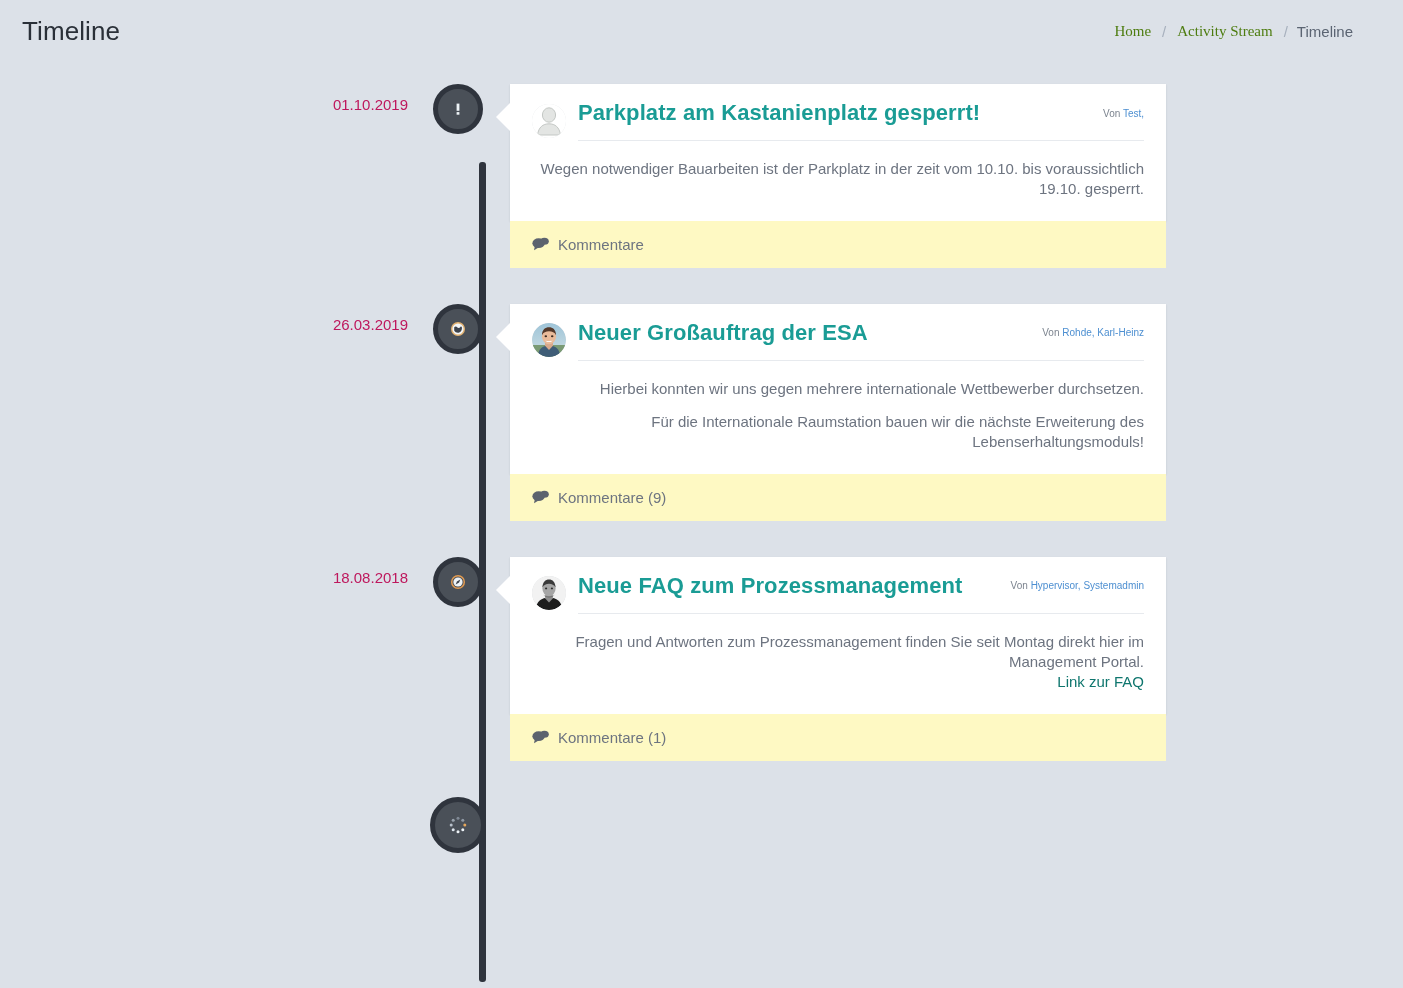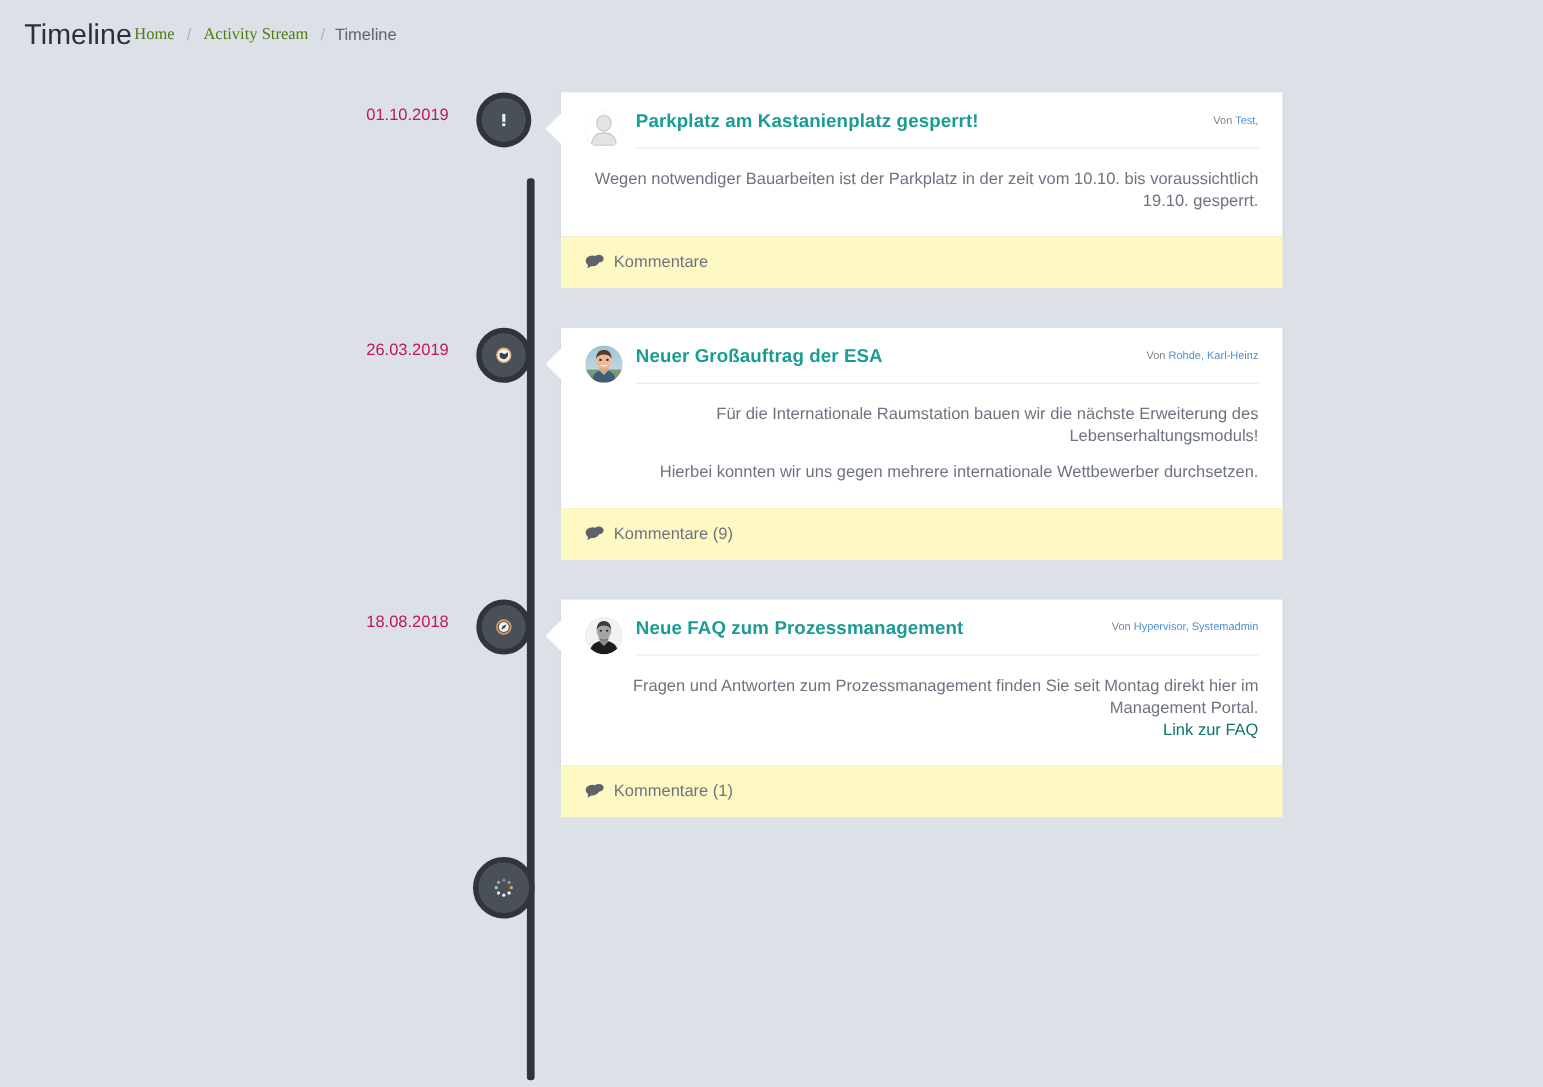--- a/index.html
+++ b/index.html
@@ -12,20 +12,21 @@
     overflow: hidden;
   }
 
   
   .page-header {
     position: relative;
     height: 62px;
     padding: 0 50px 0 22px;
     display: flex;
     align-items: center;
+    justify-content: space-between;
   }
   .page-title {
     font-size: 26px;
     font-weight: 400;
     color: #2a3038;
     letter-spacing: .1px;
   }
   .breadcrumb {
     display: flex;
     align-items: center;
@@ -138,21 +139,21 @@
     height: 34px;
     margin-right: 12px;
     border-radius: 50%;
     overflow: hidden;
     background: #dfe2e4;
     position: relative;
   }
   .avatar svg { display: block; width: 34px; height: 34px; }
 
   .card-title {
-    font-size: 17px;
+    font-size: 22px;
     font-weight: bold;
     color: #1a9c95;
     text-decoration: none;
     letter-spacing: .1px;
   }
 
   .card-author {
     font-size: 10px;
     color: #7c848f;
     white-space: nowrap;
@@ -319,22 +320,22 @@
           <div class="card-head-inner">
             <a href="#" class="card-title">Neuer Großauftrag der ESA</a>
             <div class="card-author">
               <span>Von</span>
               <a href="#">Rohde, Karl-Heinz</a>
             </div>
           </div>
         </div>
 
         <div class="card-body">
+          <p>Hierbei konnten wir uns gegen mehrere internationale Wettbewerber durchsetzen.</p>
           <p>Für die Internationale Raumstation bauen wir die nächste Erweiterung des Lebenserhaltungsmoduls!</p>
-          <p>Hierbei konnten wir uns gegen mehrere internationale Wettbewerber durchsetzen.</p>
         </div>
       </div>
 
       <div class="card-footer">
         <a href="#" class="comments-link">
           <span>
             <svg width="17" height="14" viewBox="0 0 17 14">
               <ellipse cx="6.6" cy="6.2" rx="6.2" ry="4.9" fill="#5c636e"></ellipse>
               <path d="M2.8 9.3 L2.0 13.2 L6.6 10.4 Z" fill="#5c636e"></path>
               <ellipse cx="12.4" cy="4.2" rx="4.4" ry="3.5" fill="#5c636e"></ellipse>

